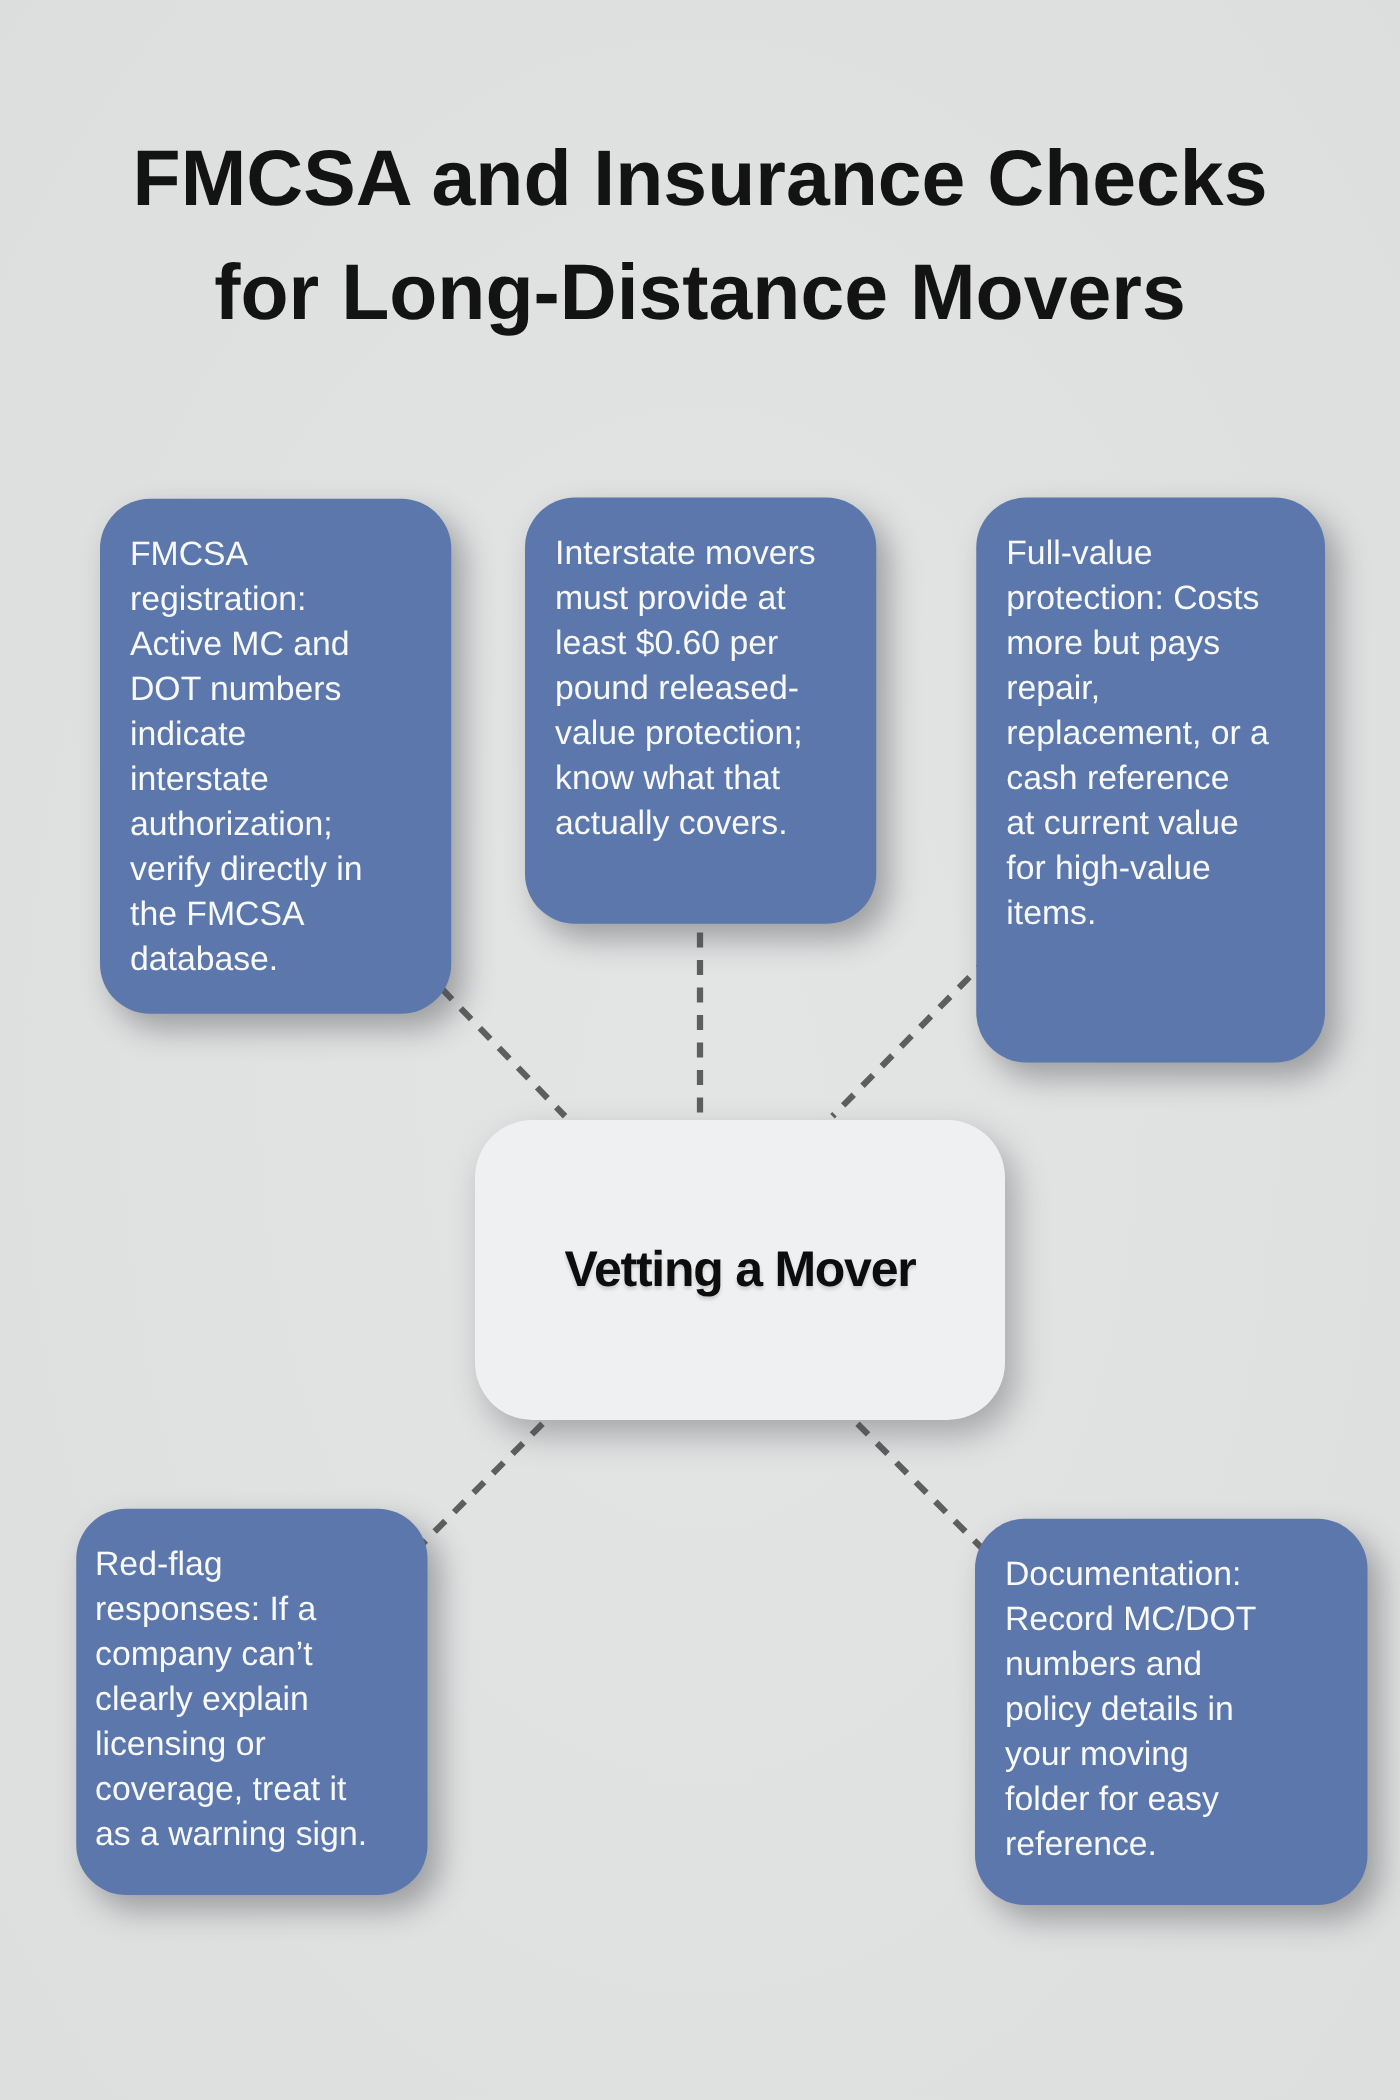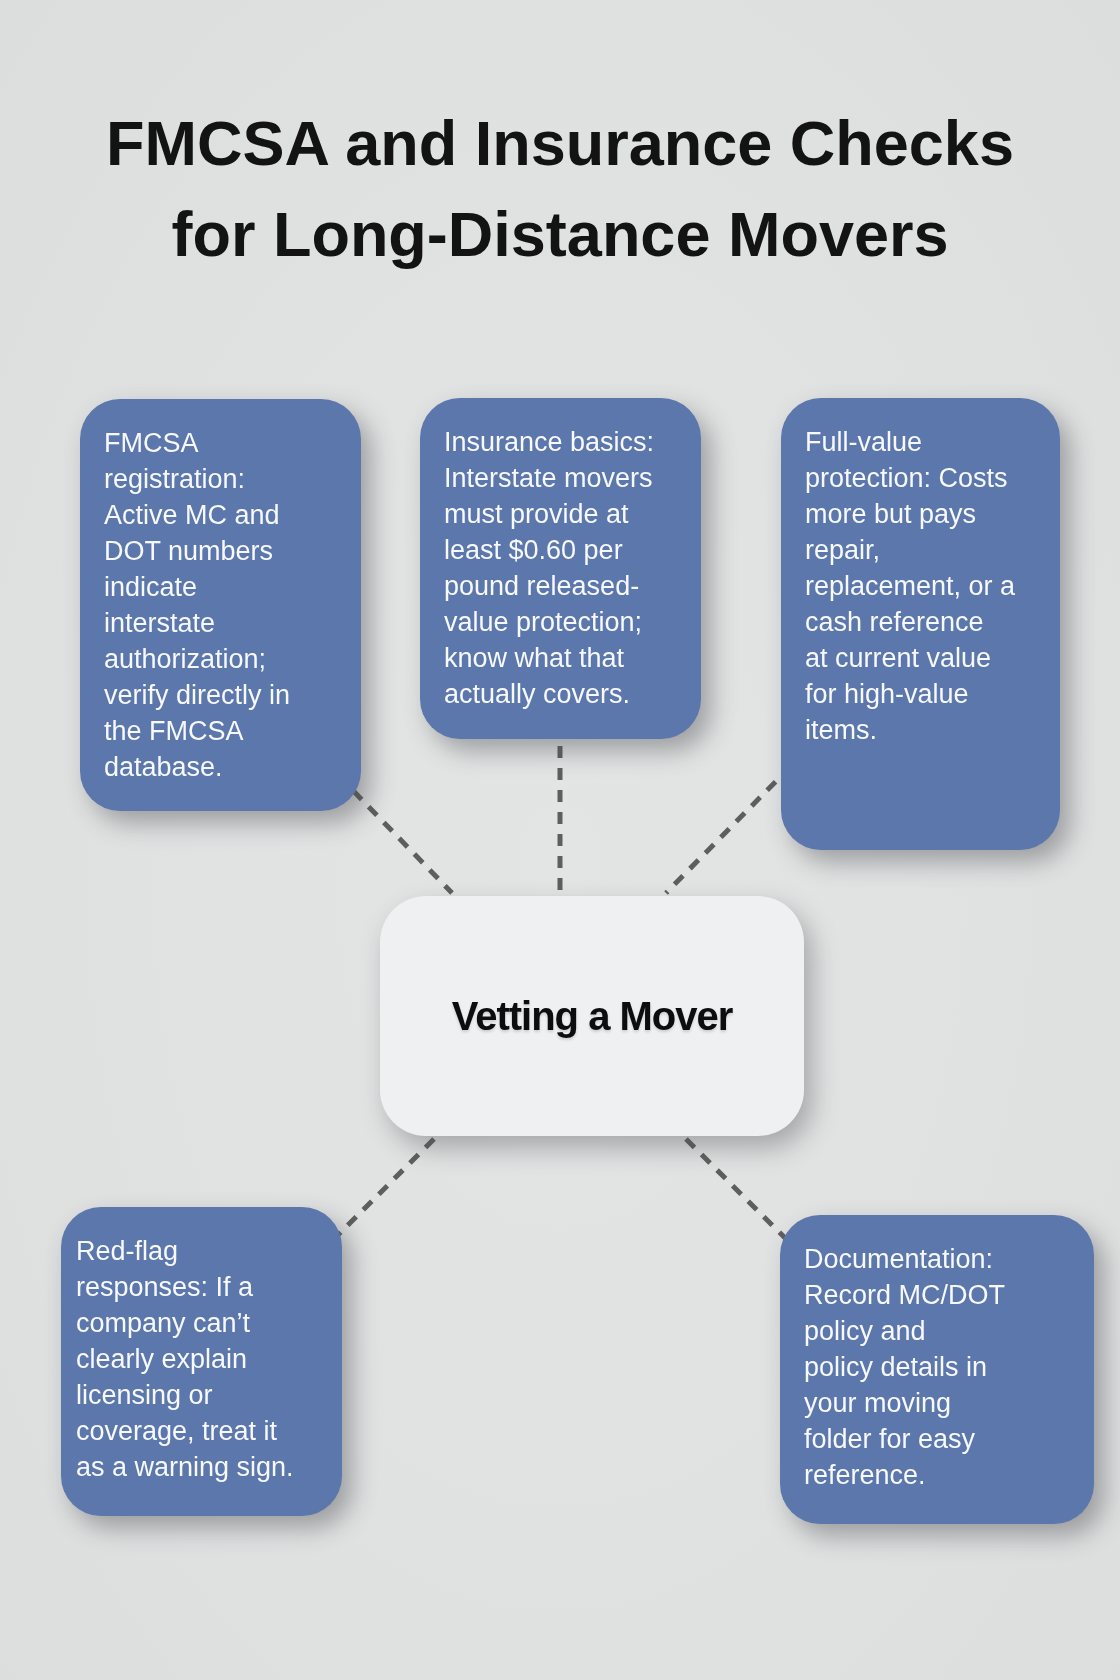--- a/index.html
+++ b/index.html
@@ -103,21 +103,20 @@
       <div class="tline">DOT numbers</div>
       <div class="tline">indicate</div>
       <div class="tline">interstate</div>
       <div class="tline">authorization;</div>
       <div class="tline">verify directly in</div>
       <div class="tline">the FMCSA</div>
       <div class="tline">database.</div>
     </div>
 
   <div class="node" id="node-insurance-basics">
-      <div class="tline">Insurance basics:</div>
       <div class="tline">Interstate movers</div>
       <div class="tline">must provide at</div>
       <div class="tline">least $0.60 per</div>
       <div class="tline">pound released-</div>
       <div class="tline">value protection;</div>
       <div class="tline">know what that</div>
       <div class="tline">actually covers.</div>
     </div>
 
   <div class="node" id="node-full-value-protection">
@@ -142,20 +141,20 @@
       <div class="tline">company can’t</div>
       <div class="tline">clearly explain</div>
       <div class="tline">licensing or</div>
       <div class="tline">coverage, treat it</div>
       <div class="tline">as a warning sign.</div>
     </div>
 
   <div class="node" id="node-documentation">
       <div class="tline">Documentation:</div>
       <div class="tline">Record MC/DOT</div>
-      <div class="tline">policy and</div>
+      <div class="tline">numbers and</div>
       <div class="tline">policy details in</div>
       <div class="tline">your moving</div>
       <div class="tline">folder for easy</div>
       <div class="tline">reference.</div>
     </div>
 
 </div>
 
 </body></html>

